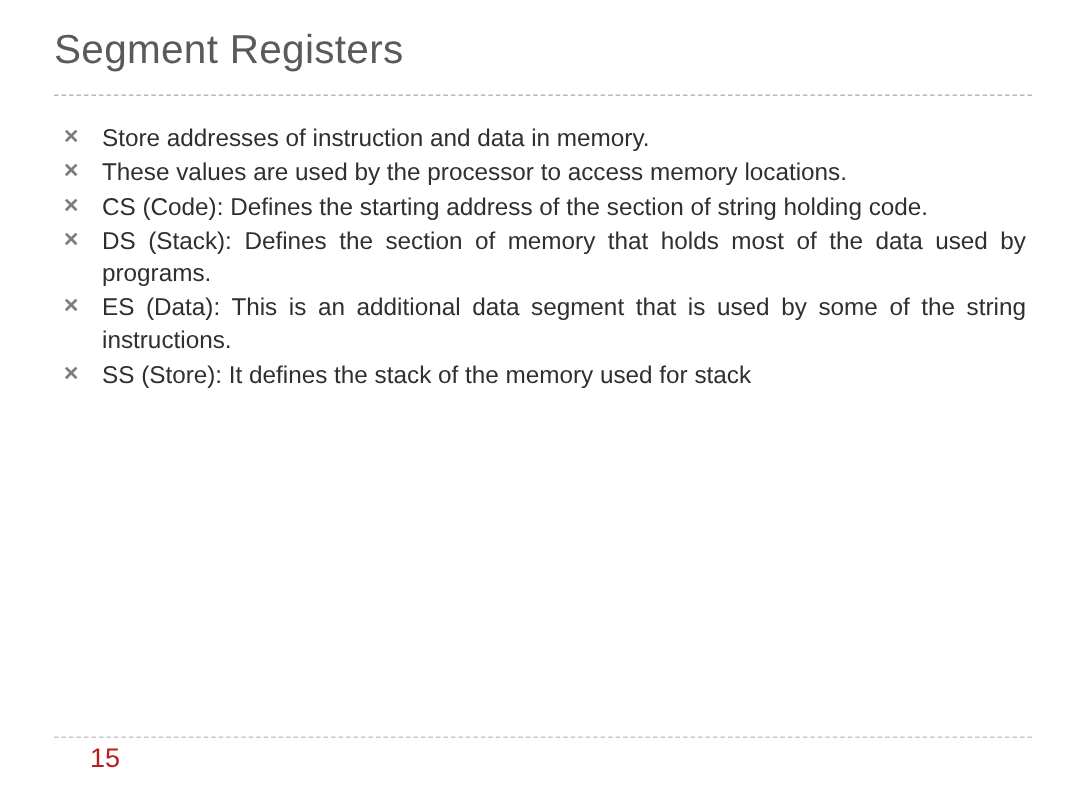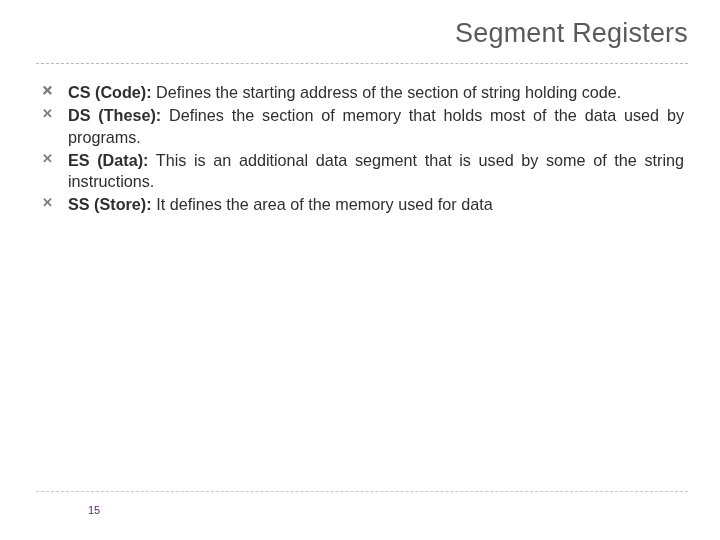--- a/index.html
+++ b/index.html
@@ -10,21 +10,20 @@
     color: #3b3b3b;
     position: relative;
     padding: 18px 32px 0 36px;
   }
   .title {
     font-size: 27px;
     color: #5a5a5a;
     font-weight: 400;
     letter-spacing: 0.2px;
     margin-bottom: 14px;
-    text-align: right;
   }
   .dashed {
     border: none;
     border-top: 1px dashed #b8b8b8;
     margin-bottom: 18px;
   }
   .content {
     padding-left: 6px;
     padding-right: 4px;
   }
@@ -42,69 +41,68 @@
   }
   .bullets li .marker {
     position: absolute;
     left: 0;
     top: 0;
     font-size: 13px;
     color: #7d7d7d;
     font-weight: bold;
   }
   .bullets li .label {
-    font-weight: bold;
+    font-weight: normal;
     margin-top: 12px;
   }
   .footer-line {
     position: absolute;
     left: 36px;
     right: 32px;
     bottom: 48px;
     border: none;
     border-top: 1px dashed #c8c8c8;
   }
   .page-number {
     position: absolute;
     left: 60px;
     bottom: 24px;
-    font-size: 11px;
-    color: #4c1d95;
-    margin-left: 28px;
+    font-size: 18px;
+    color: #b91c1c;
   }
 </style>
 </head>
 <body>
 
 <h1 class="title">Segment Registers</h1>
 <hr class="dashed">
 
 <div class="content">
   <ul class="bullets">
     <li>
       <span class="marker">✕</span>
-      <span class="label"></span>
+      <span class="label"></span><span>Store addresses of instruction and data in memory.</span>
     </li>
     <li>
       <span class="marker">✕</span>
-      <span class="label"></span>
+      <span class="label"></span><span>These values are used by the processor to access memory locations.</span>
     </li>
     <li>
       <span class="marker">✕</span>
       <span class="label">CS (Code):</span><span> Defines the starting address of the section of string holding code.</span>
     </li>
     <li>
       <span class="marker">✕</span>
-      <span class="label">DS (These):</span><span> Defines the section of memory that holds most of the data used by programs.</span>
+      <span class="label">DS (Stack):</span><span> Defines the section of memory that holds most of the data used by programs.</span>
     </li>
     <li>
       <span class="marker">✕</span>
       <span class="label">ES (Data):</span><span> This is an additional data segment that is used by some of the string instructions.</span>
     </li>
     <li>
       <span class="marker">✕</span>
-      <span class="label">SS (Store):</span><span> It defines the area of the memory used for data</span>
+      <span class="label">SS (Store):</span><span> It defines the stack of the memory used for stack</span>
     </li>
   </ul>
 </div>
 
 <hr class="footer-line">
 <div class="page-number">15</div>
 
 </body></html>

